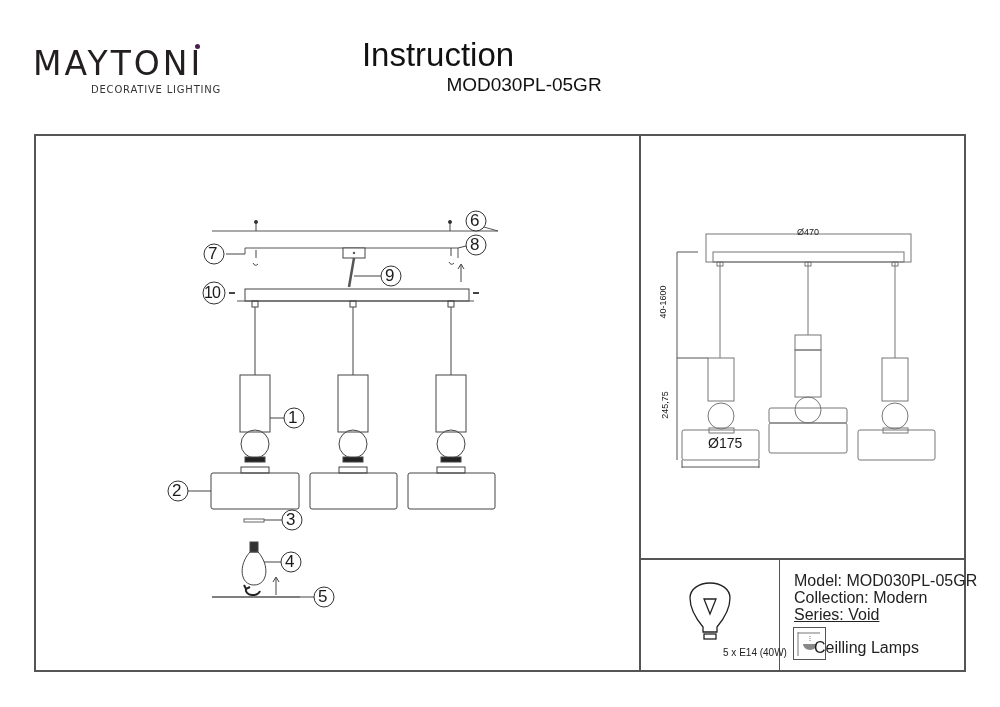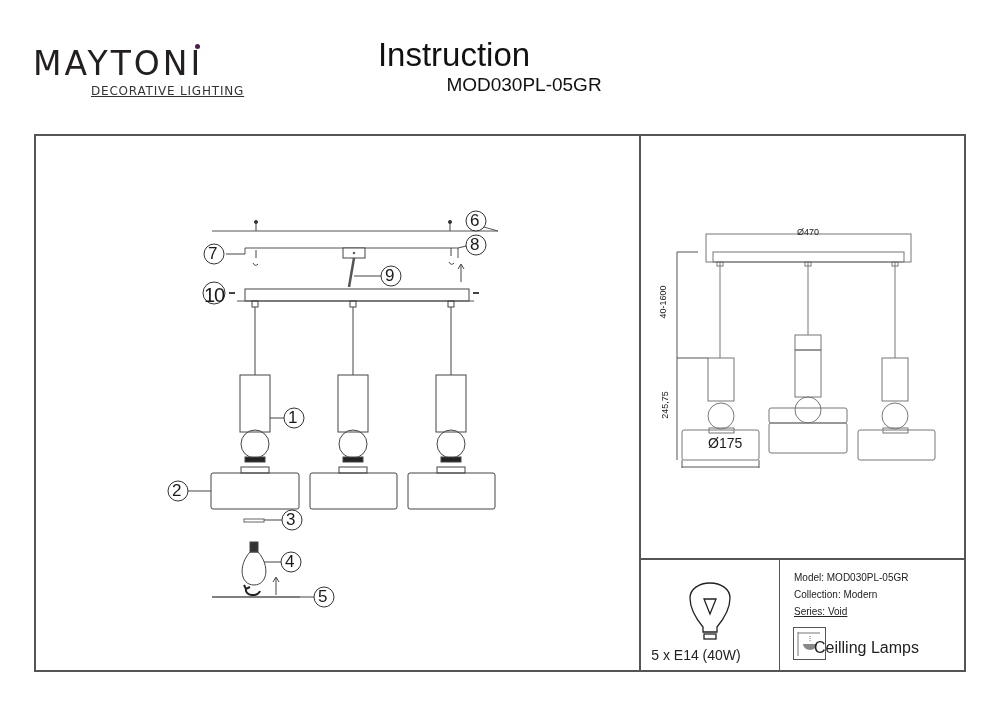--- a/index.html
+++ b/index.html
@@ -1,29 +1,29 @@
 <!DOCTYPE html>
 <html><head>
 <meta charset="utf-8">
 <style>
   html,body{margin:0;padding:0;background:#fff;}
   body{width:1000px;height:707px;position:relative;overflow:hidden;font-family:"Liberation Sans",sans-serif;color:#1a1a1a;}
   .logo{position:absolute;left:33px;top:46px;}
   .logo-word{font-family:"DejaVu Sans",sans-serif;font-size:33px;letter-spacing:3px;color:#231f20;font-weight:400;line-height:36px;}
-  .logo-sub{position:absolute;left:58px;top:38px;font-family:"DejaVu Sans",sans-serif;font-size:12px;letter-spacing:0.8px;color:#333;white-space:nowrap;text-decoration:underline;}
+  .logo-sub{position:absolute;left:58px;top:38px;font-family:"DejaVu Sans",sans-serif;font-size:10px;letter-spacing:0.8px;color:#333;white-space:nowrap;}
   .logo-dot{position:absolute;left:162px;top:-2px;width:5px;height:5px;border-radius:50%;background:#4b1e4f;}
-  .title{position:absolute;left:0;width:876px;top:36px;text-align:center;font-size:33px;color:#111;padding-left:16px;}
+  .title{position:absolute;left:0;width:876px;top:36px;text-align:center;font-size:33px;color:#111;}
   .subtitle{position:absolute;left:0;width:1000px;top:74px;text-align:center;font-size:19px;color:#111;margin-left:24px;}
   .frame{position:absolute;left:34px;top:134px;width:932px;height:538px;border:2px solid #555;box-sizing:border-box;}
   .vdiv{position:absolute;left:639px;top:134px;width:2px;height:538px;background:#555;}
   .hdiv{position:absolute;left:640px;top:558px;width:326px;height:2px;background:#555;}
   .vdiv2{position:absolute;left:779px;top:559px;width:1px;height:113px;background:#555;}
   svg{position:absolute;left:0;top:0;}
-  .info{position:absolute;left:794px;font-size:10px;color:#222;}
-  .bulb-label{position:absolute;left:616px;width:160px;top:647px;text-align:center;font-size:14px;color:#222;}
+  .info{position:absolute;left:794px;font-size:16px;color:#222;}
+  .bulb-label{position:absolute;left:675px;width:160px;top:647px;text-align:center;font-size:10px;color:#222;}
   .cat-icon{position:absolute;left:793px;top:627px;width:33px;height:33px;border:1.5px solid #555;box-sizing:border-box;}
   .cat-label{position:absolute;left:814px;top:639px;font-size:16px;color:#222;}
 </style>
 </head>
 <body>
 
 <div class="logo">
   <div class="logo-word">MAYTONI</div>
   <div class="logo-sub">DECORATIVE LIGHTING</div>
   <div class="logo-dot"></div>
@@ -146,21 +146,21 @@
 </div>
 <span style="position:absolute;left:288px;top:408px;font-size:17px;">1</span>
 <span style="position:absolute;left:172px;top:481px;font-size:17px;">2</span>
 <span style="position:absolute;left:286px;top:510px;font-size:17px;">3</span>
 <span style="position:absolute;left:285px;top:552px;font-size:17px;">4</span>
 <span style="position:absolute;left:318px;top:587px;font-size:17px;">5</span>
 <span style="position:absolute;left:470px;top:211px;font-size:17px;">6</span>
 <span style="position:absolute;left:208px;top:244px;font-size:17px;">7</span>
 <span style="position:absolute;left:470px;top:235px;font-size:17px;">8</span>
 <span style="position:absolute;left:385px;top:266px;font-size:17px;">9</span>
-<span style="position:absolute;left:204px;top:284px;font-size:20px;letter-spacing:-1px;border-radius:7px;">10</span>
+<span style="position:absolute;left:204px;top:284px;font-size:16px;letter-spacing:-1px;border-radius:7px;">10</span>
 
 <svg width="1000" height="707" fill="none" stroke="#777" stroke-width="1">
   <rect x="706" y="234" width="205" height="28"></rect>
   <rect x="713" y="252" width="191" height="10"></rect>
   <line x1="720" y1="262" x2="720" y2="358"></line>
     <rect x="717" y="262" width="6" height="4"></rect>
   <line x1="808" y1="262" x2="808" y2="335"></line>
     <rect x="805" y="262" width="6" height="4"></rect>
   <line x1="895" y1="262" x2="895" y2="358"></line>
     <rect x="892" y="262" width="6" height="4"></rect>

